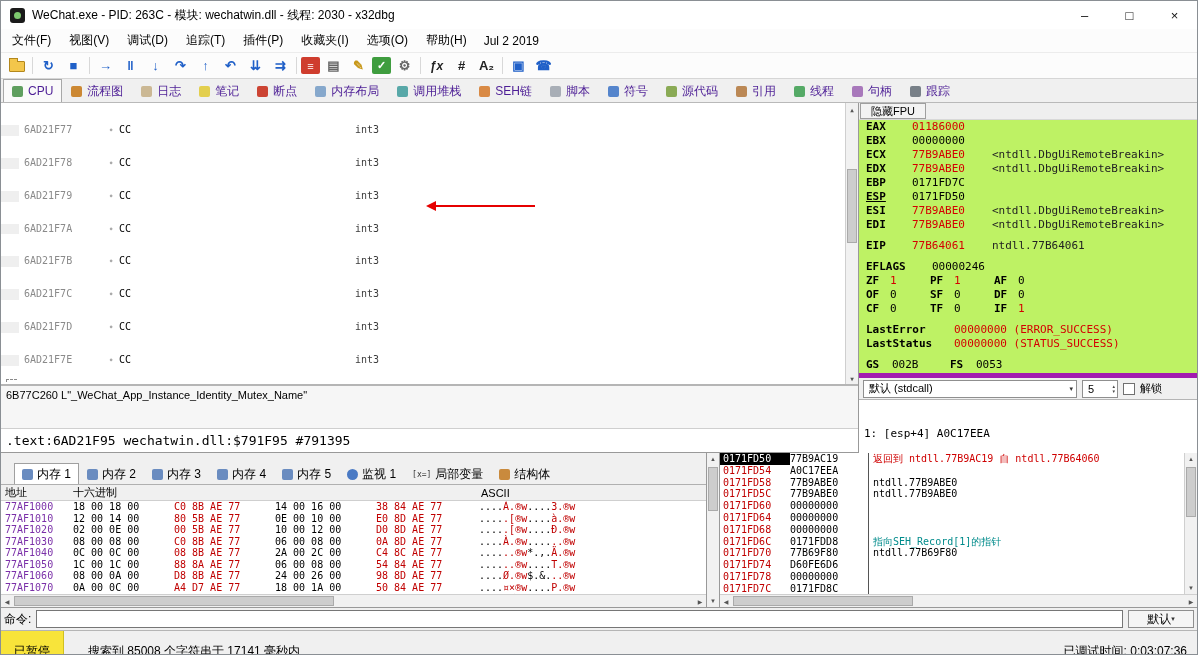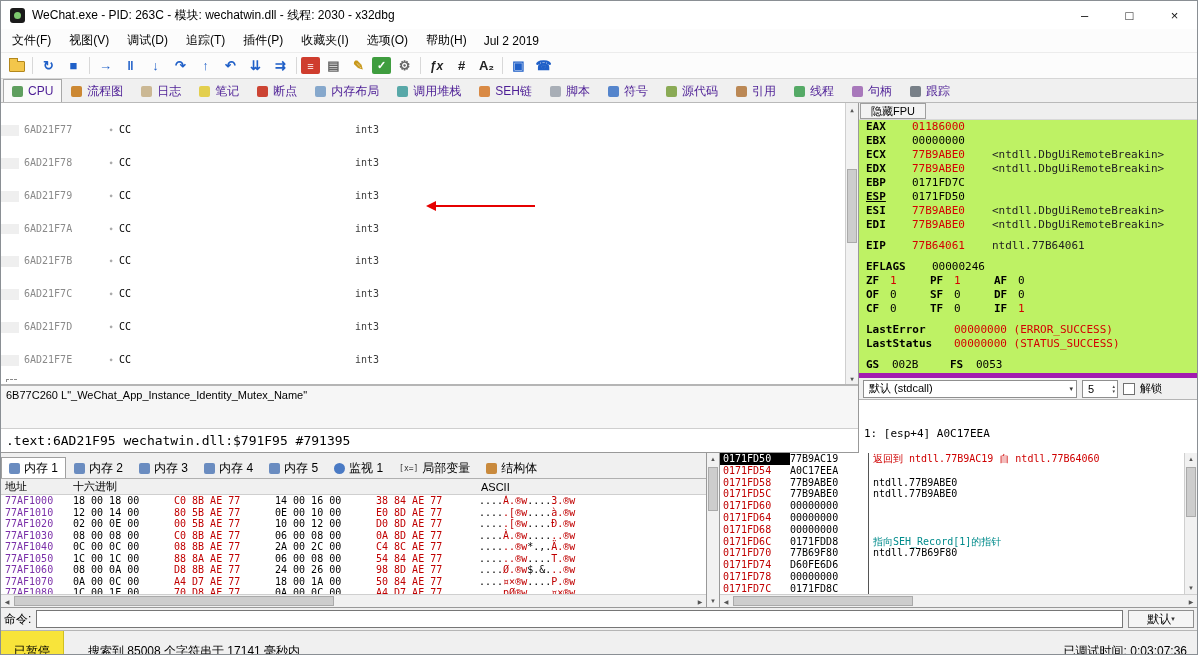--- a/index.html
+++ b/index.html
@@ -79,21 +79,21 @@
   .callrow{height:22px;flex:none;background:#f0f0f0;border-bottom:1px solid #b5b5b5;display:flex;align-items:center;gap:5px;padding:0 4px;font-size:11px}
   .combo{width:214px;height:18px;background:#fff;border:1px solid #8f8f8f;display:flex;align-items:center;justify-content:space-between;padding:0 3px 0 5px}
   .ar{font-size:7px;color:#333}
   .spin{width:36px;height:18px;background:#fff;border:1px solid #8f8f8f;display:flex;align-items:center;justify-content:space-between;padding:0 2px 0 5px}
   .spinarr{display:flex;flex-direction:column;font-size:5px;line-height:5px;color:#444}
   .chk{width:12px;height:12px;background:#fff;border:1px solid #707070;flex:none}
   .args{flex:1;background:#fff;font-family:"DejaVu Sans Mono",monospace;font-size:11px;line-height:13px;padding:1px 5px;white-space:pre;color:#000}
   
   .bottom{height:155px;flex:none;display:flex;background:#f0f0f0;border-bottom:1px solid #999}
   .memcol{width:706px;flex:none;display:flex;flex-direction:column;background:#fff;border-right:1px solid #999}
-  .btabs{height:26px;flex:none;background:#f0f0f0;border-bottom:1px solid #b0b0b0;display:flex;align-items:flex-end;font-size:12px;padding-left:0}
+  .btabs{height:32px;flex:none;background:#f0f0f0;border-bottom:1px solid #b0b0b0;display:flex;align-items:flex-end;font-size:12px;padding-left:13px}
   .btab{display:flex;align-items:center;gap:4px;height:21px;padding:0 7px;border:1px solid transparent;border-bottom:none;color:#000}
   .btab.sel{background:#fff;border-color:#a0a0a0}
   .mhdr{height:16px;flex:none;background:#f0f0f0;border-bottom:1px solid #cfcfcf;display:flex;align-items:center;font-size:11px;color:#000}
   .mh-addr{width:66px;padding-left:4px;flex:none}
   .mh-hex{width:412px;padding-left:6px;flex:none}
   .mh-asc{flex:1;padding-left:2px}
   .memrows{flex:1;overflow:hidden;font-family:"DejaVu Sans Mono",monospace;font-size:10px;background:#fff}
   .mrow{display:flex;height:11.55px;line-height:11.55px;white-space:pre}
   .maddr{width:66px;flex:none;padding-left:4px;color:#7a2fa8}
   .mhex{width:412px;flex:none;display:flex;padding-left:6px}

